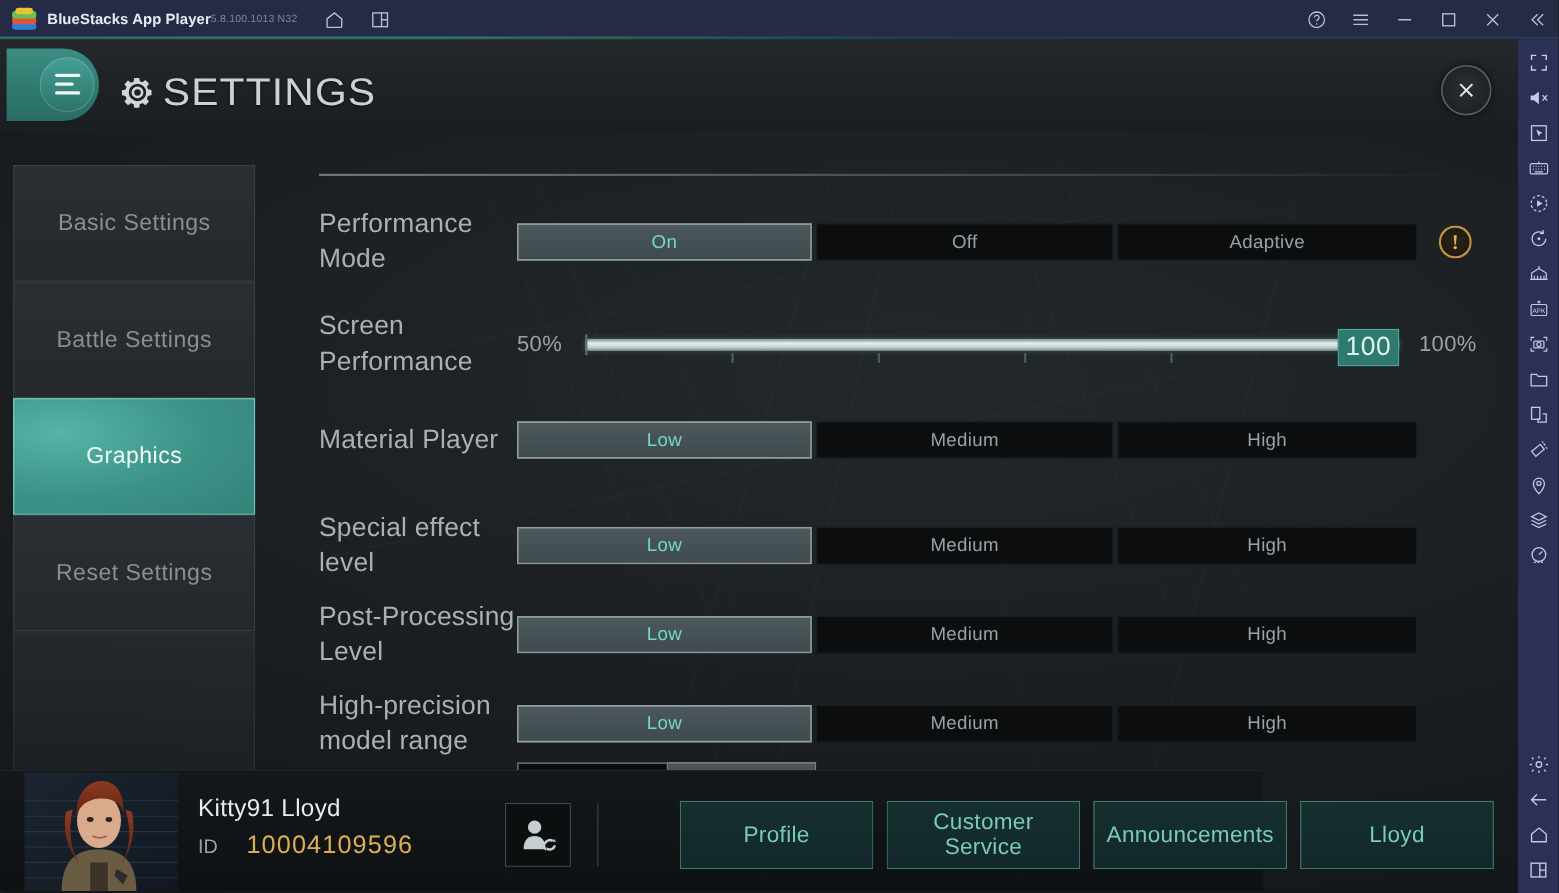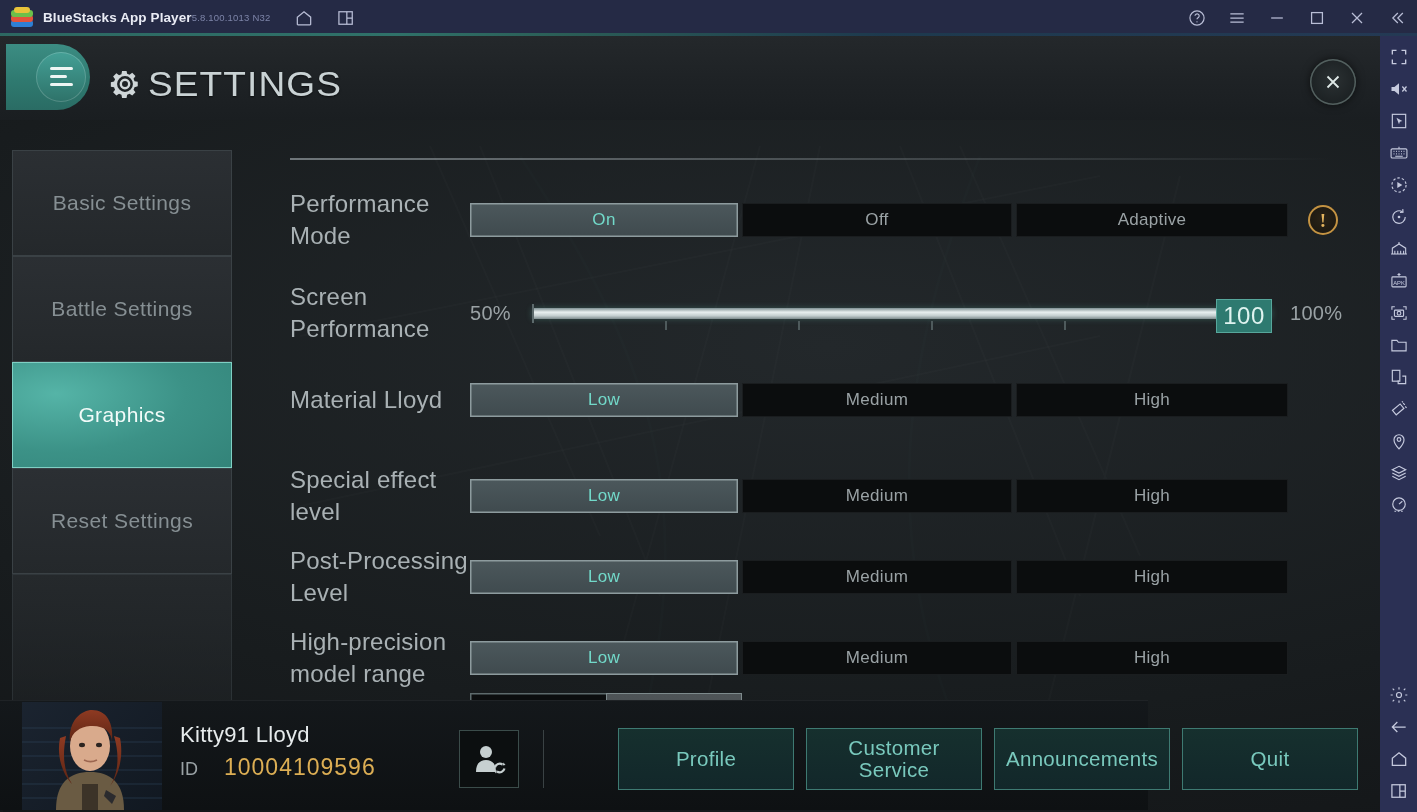--- a/index.html
+++ b/index.html
@@ -394,21 +394,21 @@
             <div class="tick" style="left:266px;"></div>
             <div class="tick" style="left:399px;"></div>
             <div class="tick" style="left:532px;"></div>
             <div class="slider-knob" style="left:684px;">100</div>
           </div>
         </div>
         <div class="slider-max" style="margin-left:18px;">100%</div>
       </div>
 
       <div class="row" style="top:235px;">
-        <div class="row-label" style="width:230px; padding-left:50px;">Material Lloyd</div>
+        <div class="row-label" style="width:230px; padding-left:50px;">Material Player</div>
         <div class="seg-group">
           <div class="seg sel" style="width:268px;">Low</div>
           <div class="seg" style="width:270px; margin-left:4px;">Medium</div>
           <div class="seg" style="width:272px; margin-left:4px;">High</div>
         </div>
       </div>
 
       <div class="row" style="top:316px;">
         <div class="row-label" style="width:230px; padding-left:50px;">Special effect level</div>
         <div class="seg-group">
@@ -492,21 +492,21 @@
           <path d="M31.5 20.5 l-1 3 3 -.6 z" fill="currentColor"></path>
           <path d="M24 31.5 l1 -3 -3 .6 z" fill="currentColor"></path>
         </svg>
       </div>
       <div class="vsep"></div>
       <div class="bottom-btns">
         <div class="gbtn" style="width:176px;">Profile</div>
         <div class="gbtn" style="width:176px; white-space:pre-line;">Customer
 Service</div>
         <div class="gbtn" style="width:176px;">Announcements</div>
-        <div class="gbtn" style="width:176px;">Quit</div>
+        <div class="gbtn" style="width:176px;">Lloyd</div>
       </div>
     </div>
   </div>
 
   <div class="rail">
     <div class="rail-ico">
       <svg viewBox="0 0 24 24" fill="none" stroke="currentColor" stroke-width="1.6">
           <path d="M4 9V4h5M20 9V4h-5M4 15v5h5M20 15v5h-5"></path>
         </svg>
     </div>

